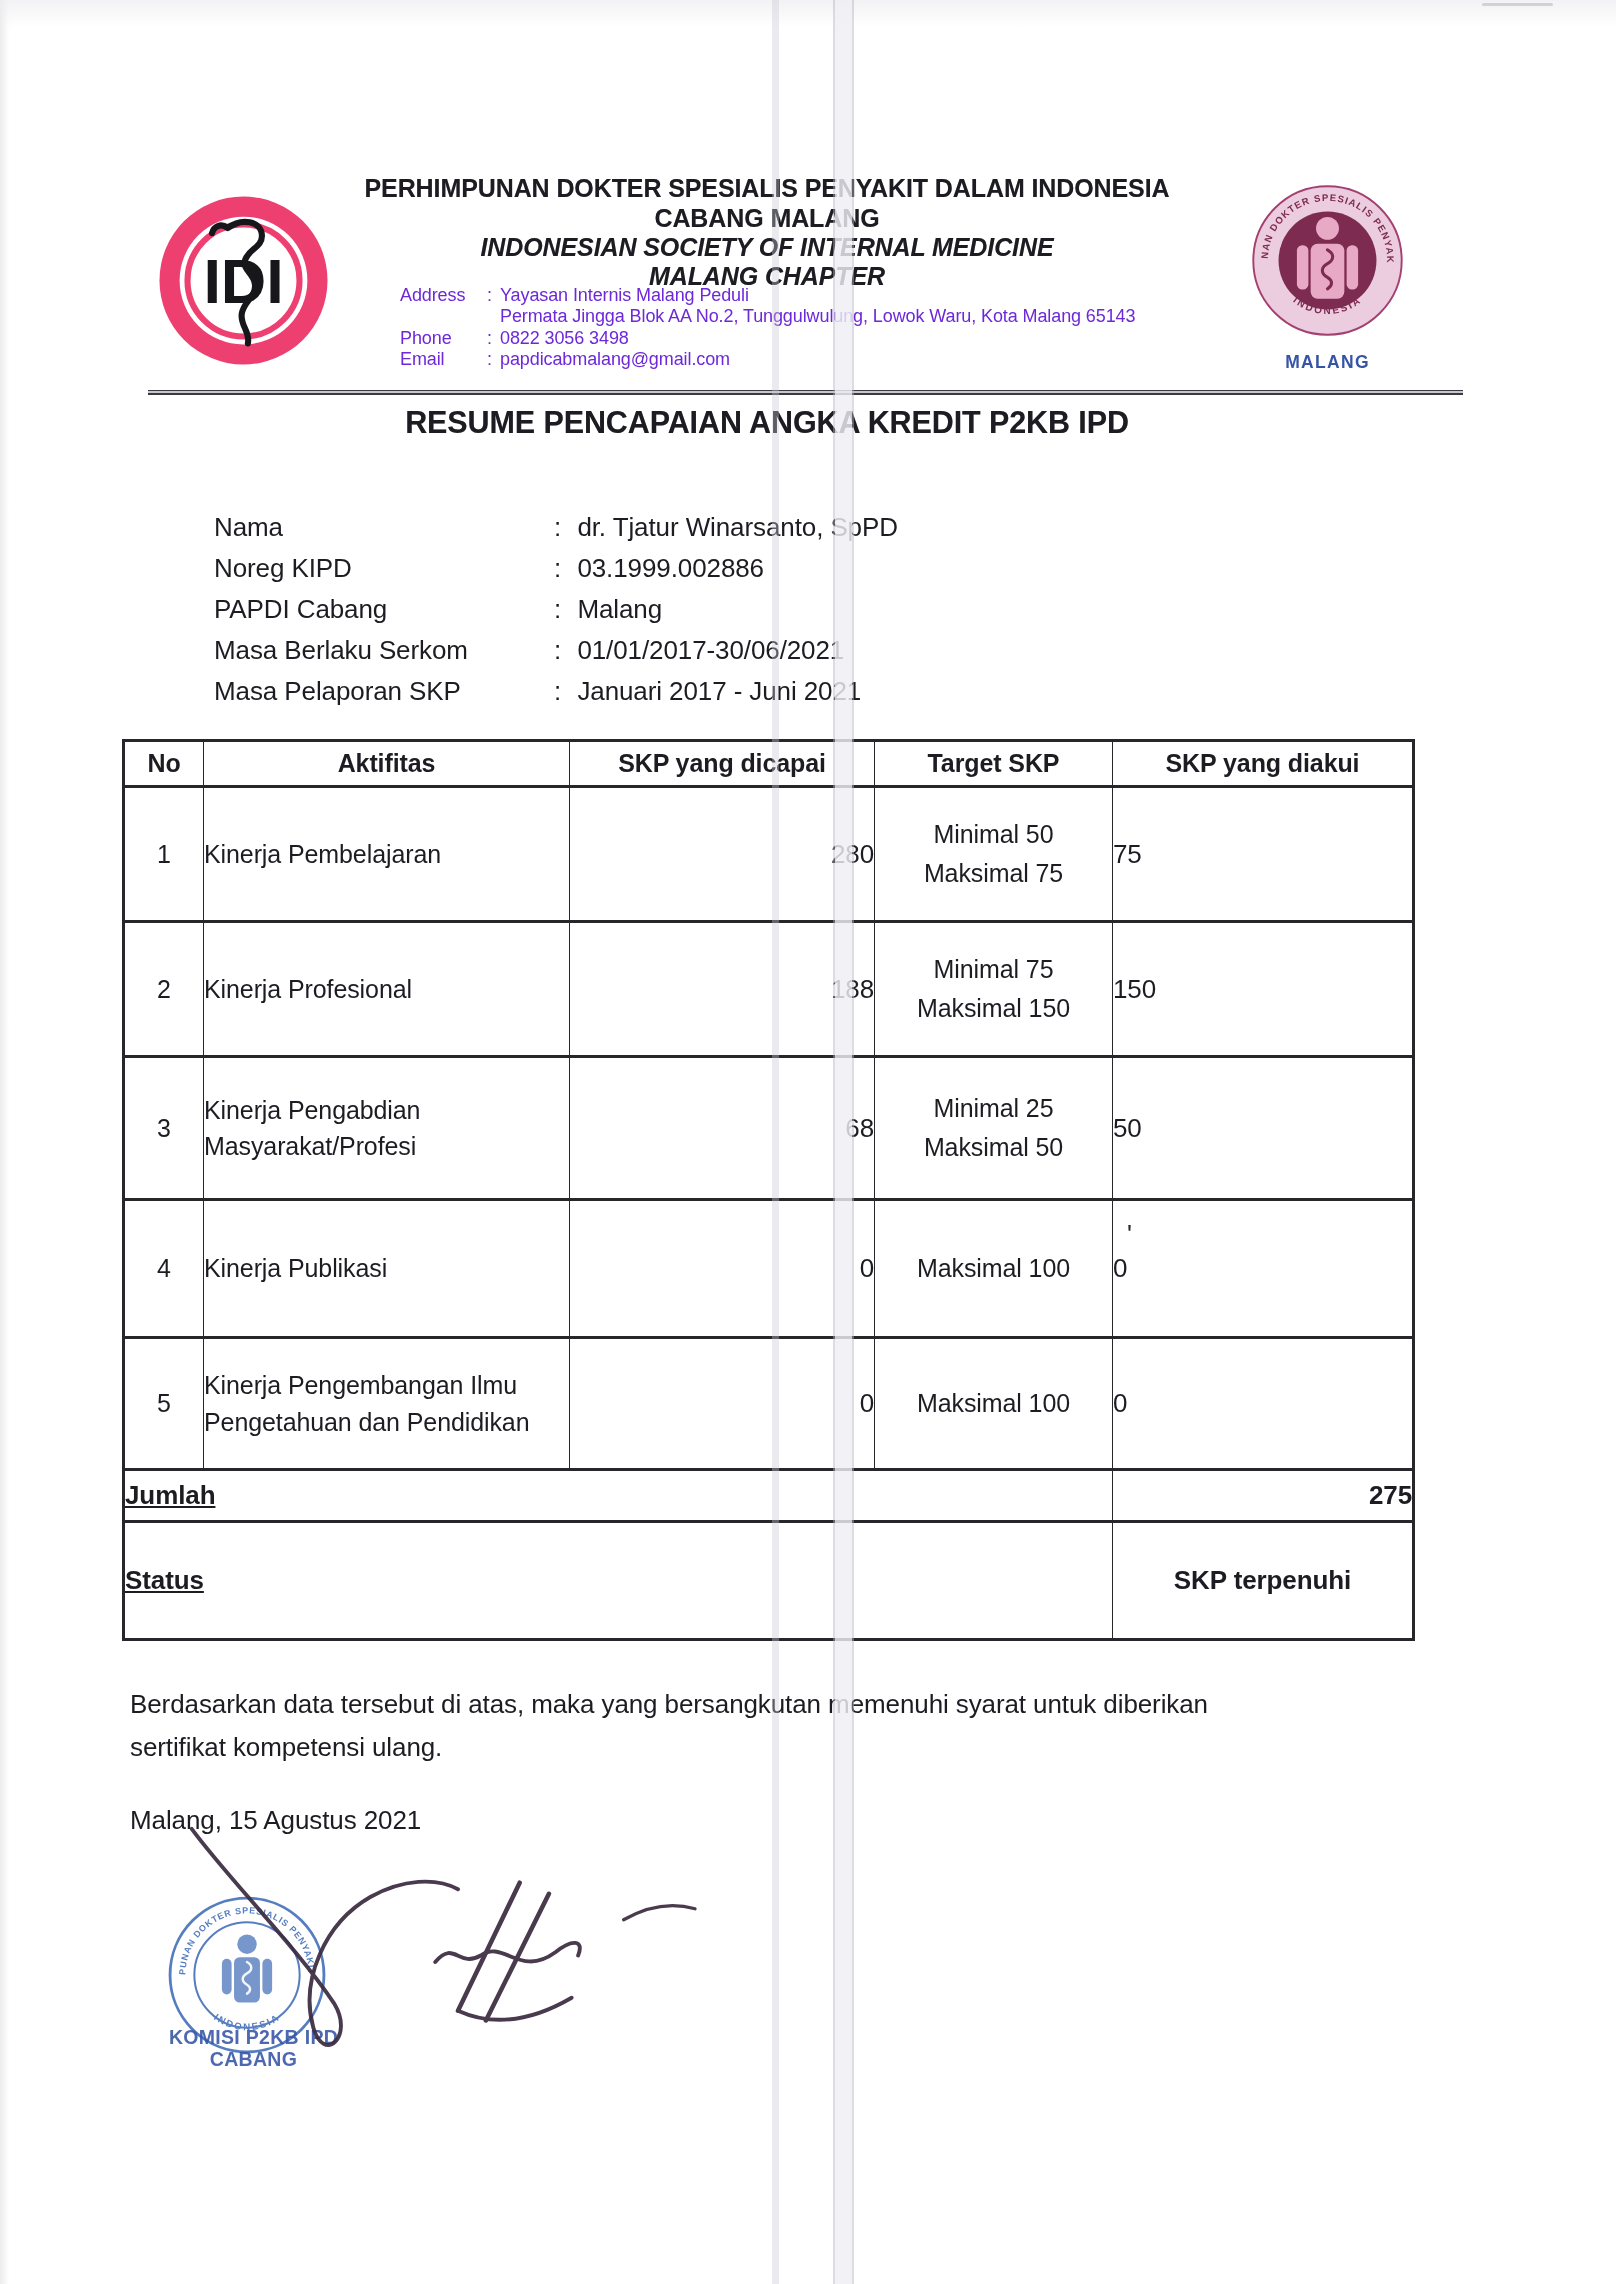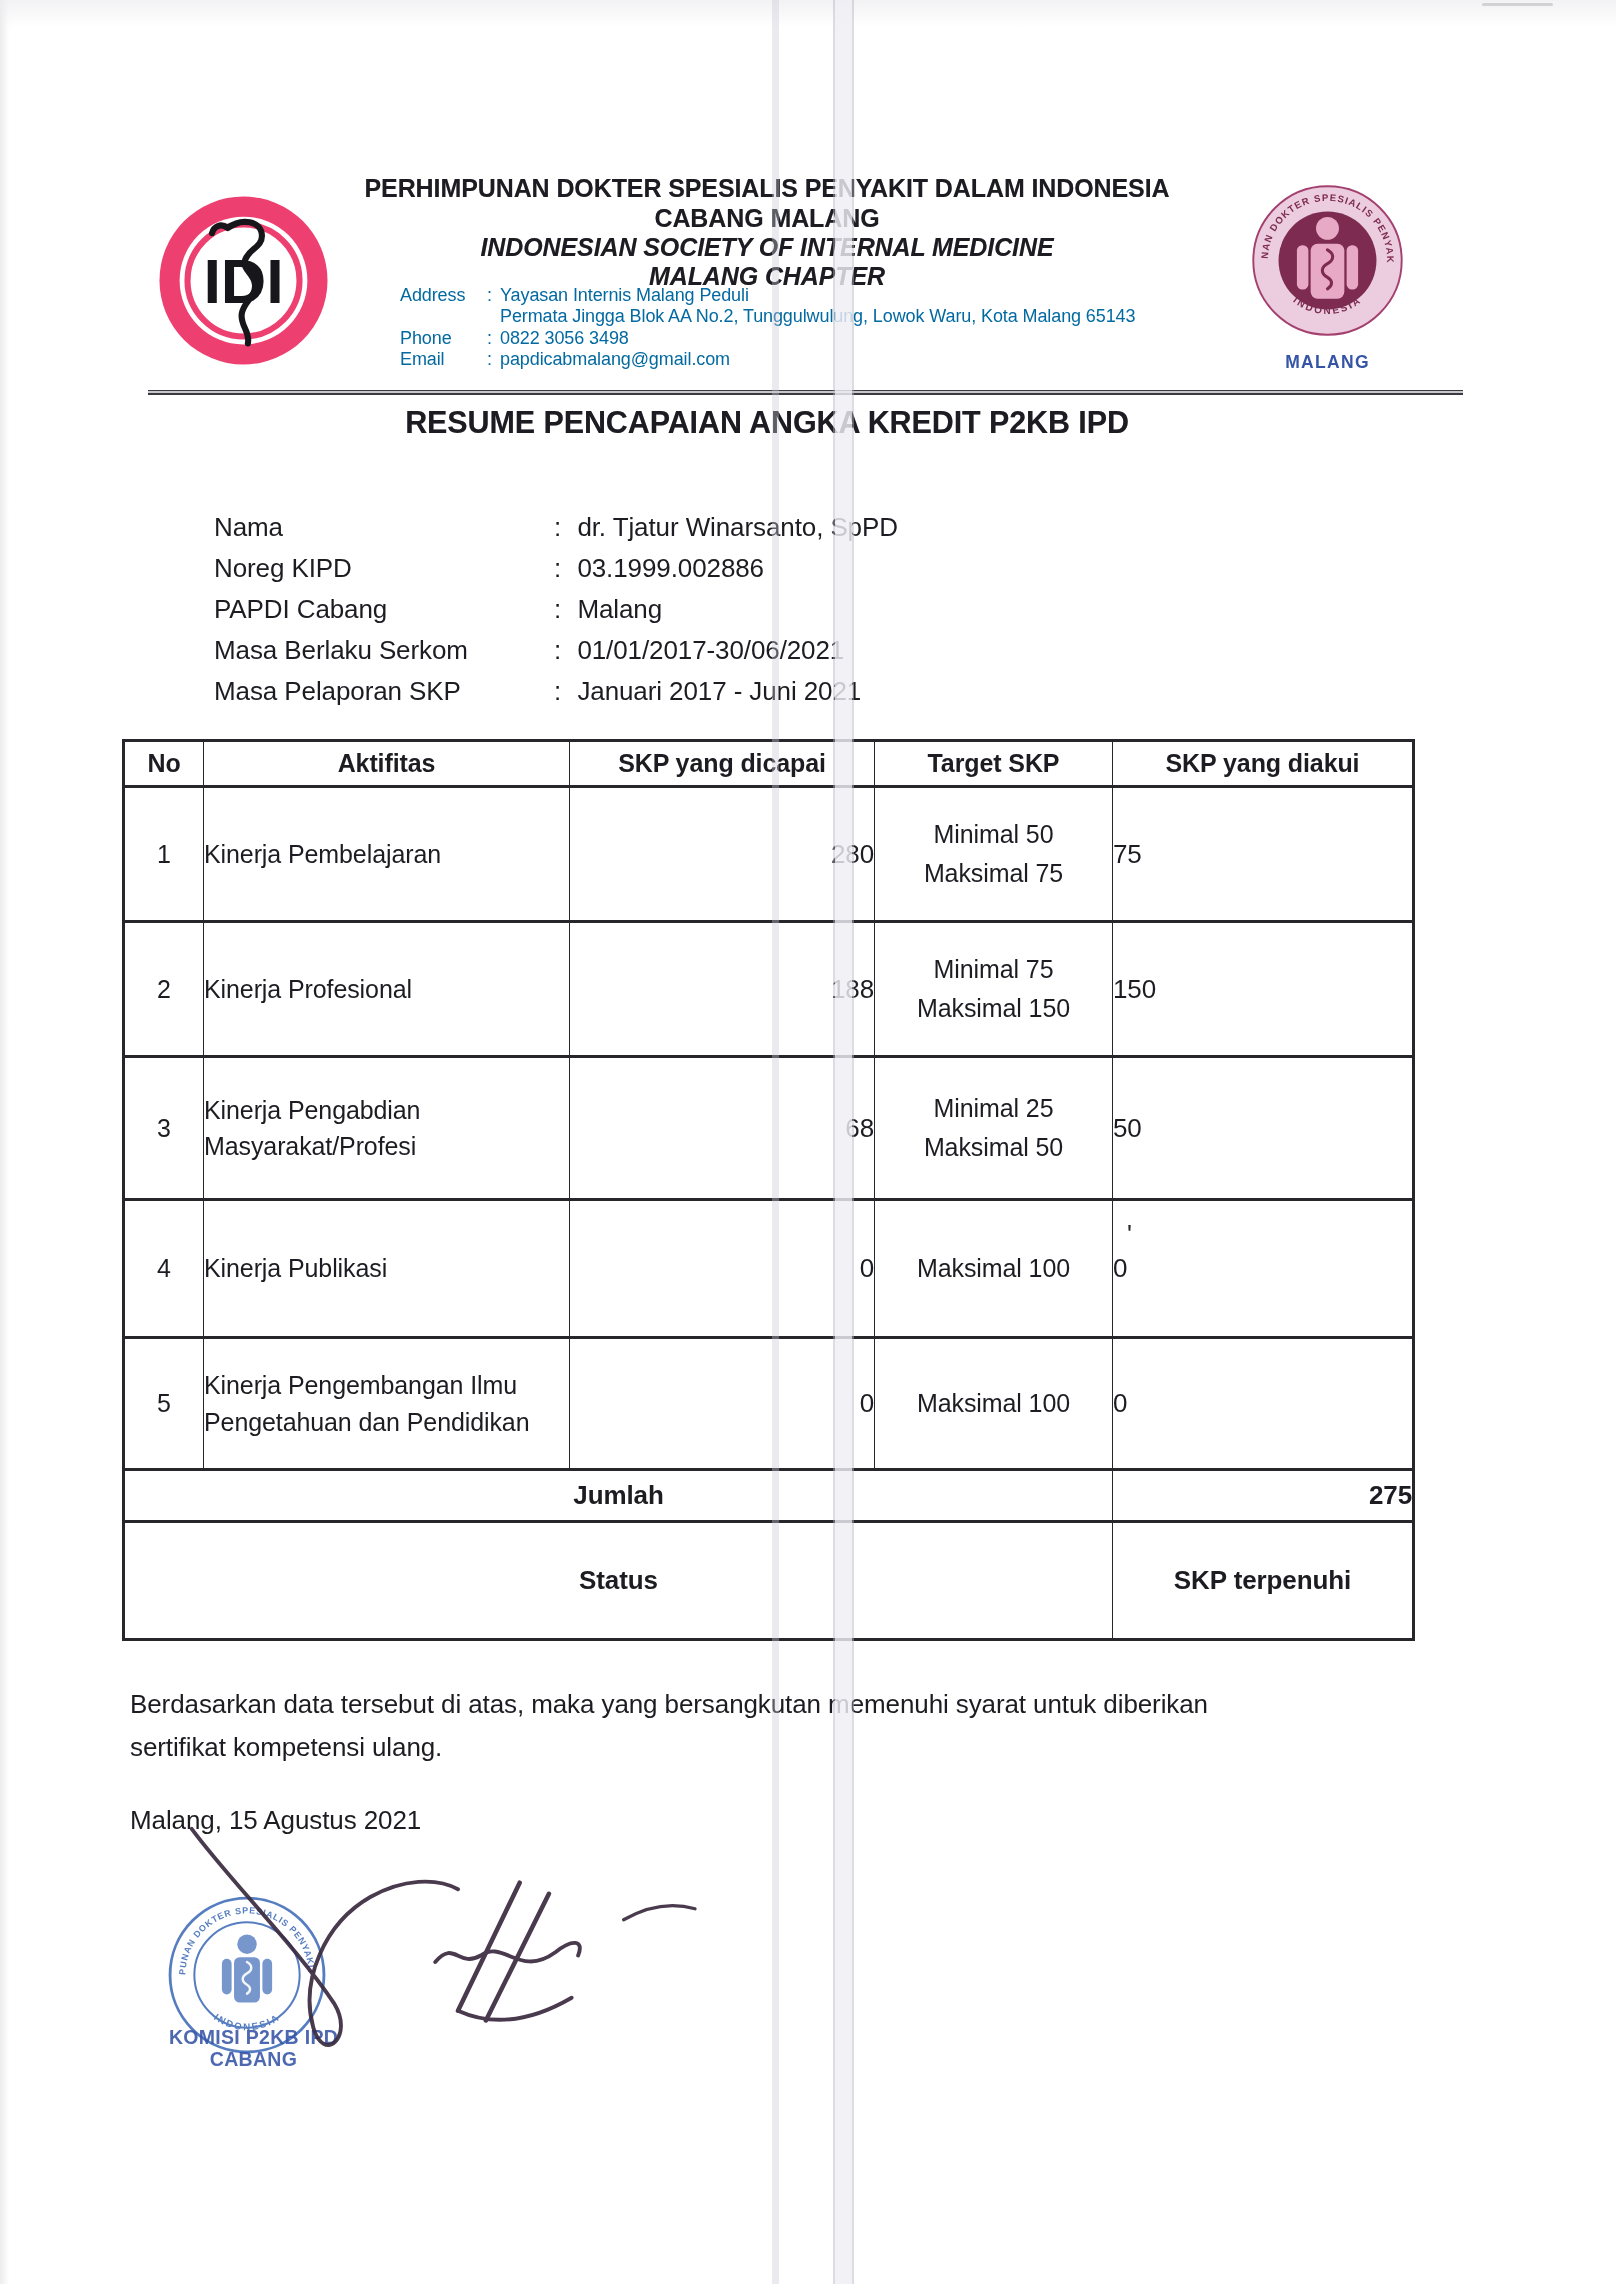--- a/index.html
+++ b/index.html
@@ -7,39 +7,39 @@
     position:relative;width:1616px;height:2284px;background:#ffffff;overflow:hidden;
     font-family:"Liberation Sans","DejaVu Sans",sans-serif;color:var(--text,#1c1c22);
     letter-spacing:-0.1px;
   }
   .abs{position:absolute;}
   .soft{text-shadow:0 0 0.6px rgba(25,25,35,.38);}
   
   .orgline{left:364px;width:806px;text-align:center;font-weight:bold;font-size:25px;line-height:30px;}
   .orgline.it{font-style:italic;}
   #contact{left:400px;top:285px;display:grid;grid-template-columns:87px 13px auto;column-gap:0;
-    font-size:18px;line-height:21.4px;color:#0369a1;}
+    font-size:18px;line-height:21.4px;color:#6d28d9;}
   #hrule{left:148px;top:390px;width:1315px;height:4.5px;
     background:linear-gradient(#3a3a40 0 1.3px,#c8c8cc 1.3px 2.6px,#3a3a40 2.6px 4.5px);}
   #doc-title{left:364px;top:405px;width:806px;text-align:center;font-weight:bold;font-size:30.5px;}
   
   #fields{left:214px;top:507px;display:grid;grid-template-columns:340px 23.4px auto;
     grid-auto-rows:41px;font-size:26px;align-items:center;}
   
   #skp-table{position:absolute;left:122px;top:739px;width:1290px;border-collapse:collapse;
     table-layout:fixed;border:3.9px solid #26262b;font-size:25px;}
   #skp-table th,#skp-table td{border:1.9px solid #26262b;border-bottom-width:3.9px;vertical-align:middle;
     padding:0;white-space:pre-line;}
   #skp-table th{font-weight:bold;text-align:center;margin-top:14px;}
   td.c-no{text-align:center;font-size:25px;}
   td.c-akt{text-align:left;padding-left:11.7px;line-height:1.45;margin-left:36px;}
   td.c-dic{text-align:right;padding-right:1.9px;font-size:26px;}
   td.c-tgt{text-align:center;font-size:25px;line-height:1.55;}
   td.c-dia{padding-right:6.5px;font-size:26px;}
-  td.sum-label{text-align:center;font-weight:bold;font-size:26px;}
+  td.sum-label{font-weight:bold;font-size:26px;text-decoration:underline;}
   td.sum-value{text-align:right;padding-right:6.5px;font-weight:bold;font-size:26px;}
   td.status-value{text-align:center;font-weight:bold;font-size:26px;}
   
   .bodytext{left:130px;font-size:26px;}
   #stamp-caption1,#stamp-caption2{left:140px;width:227px;text-align:center;font-weight:bold;
     color:var(--caption-blue,#3554a6);opacity:.88;font-size:19.5px;letter-spacing:0.3px;}
   #signer-name{left:129px;top:2059px;font-size:27px;}
   
   #band-thin{left:772px;top:0;width:6.5px;height:2284px;background:rgba(200,200,212,.38);}
   #band-wide{left:833px;top:0;width:21px;height:2284px;

